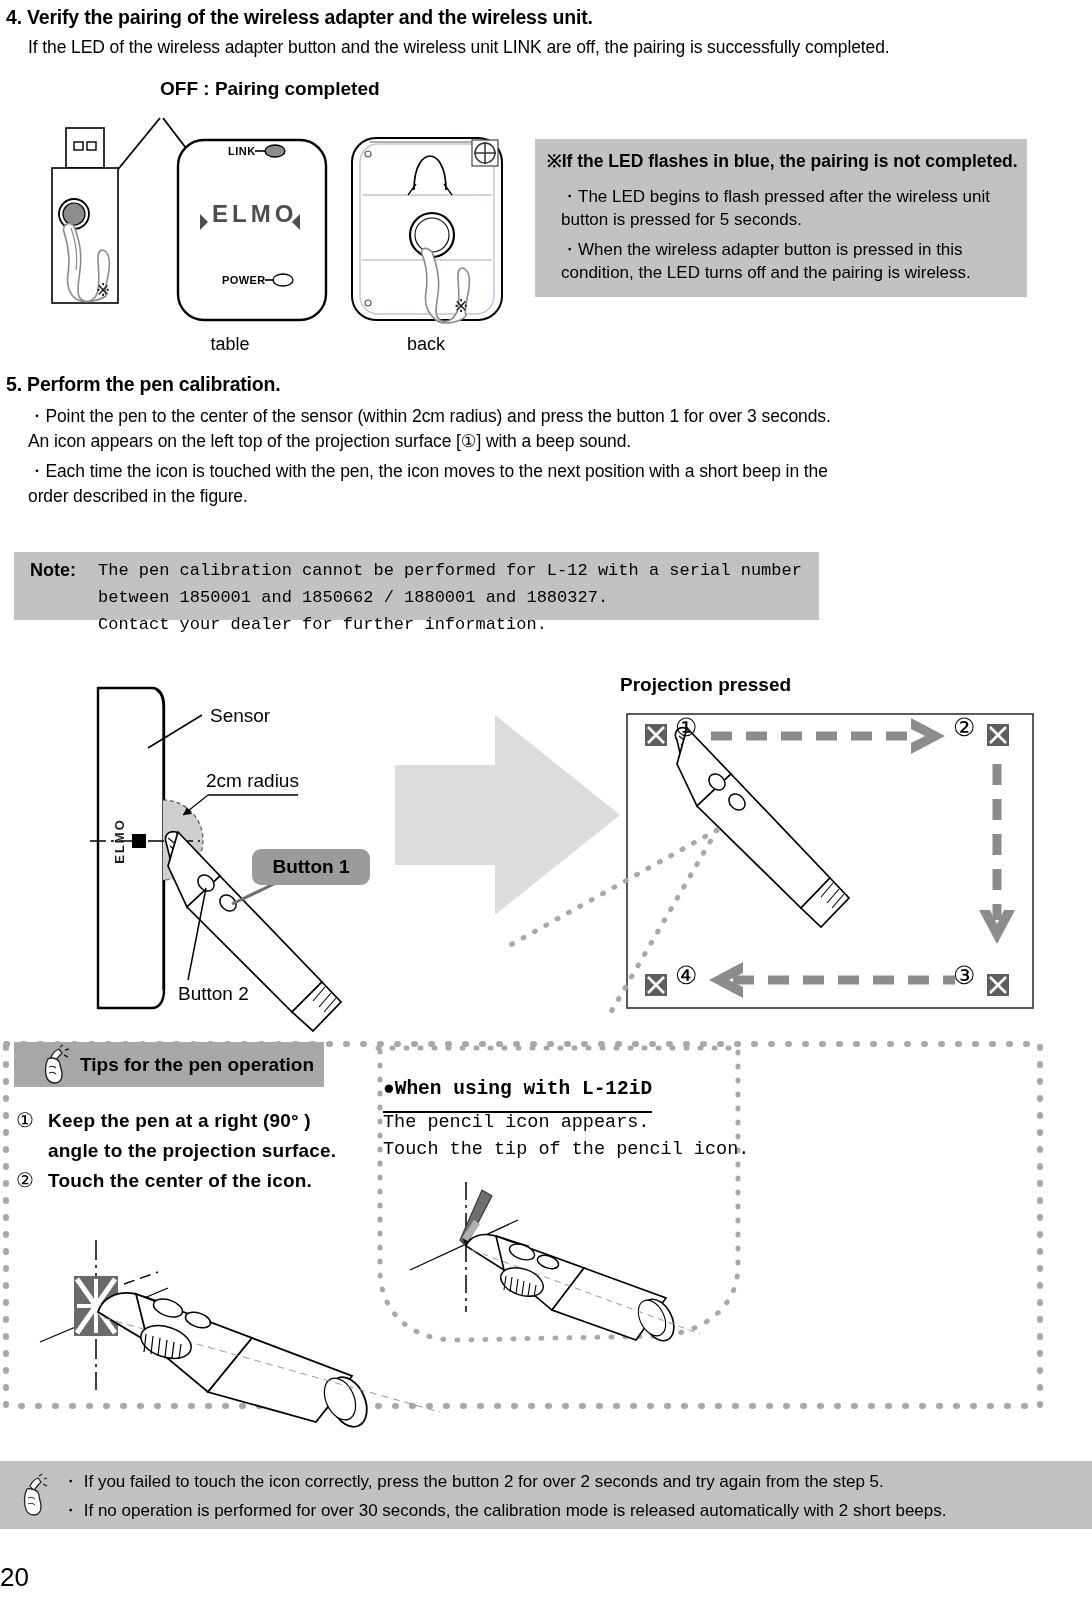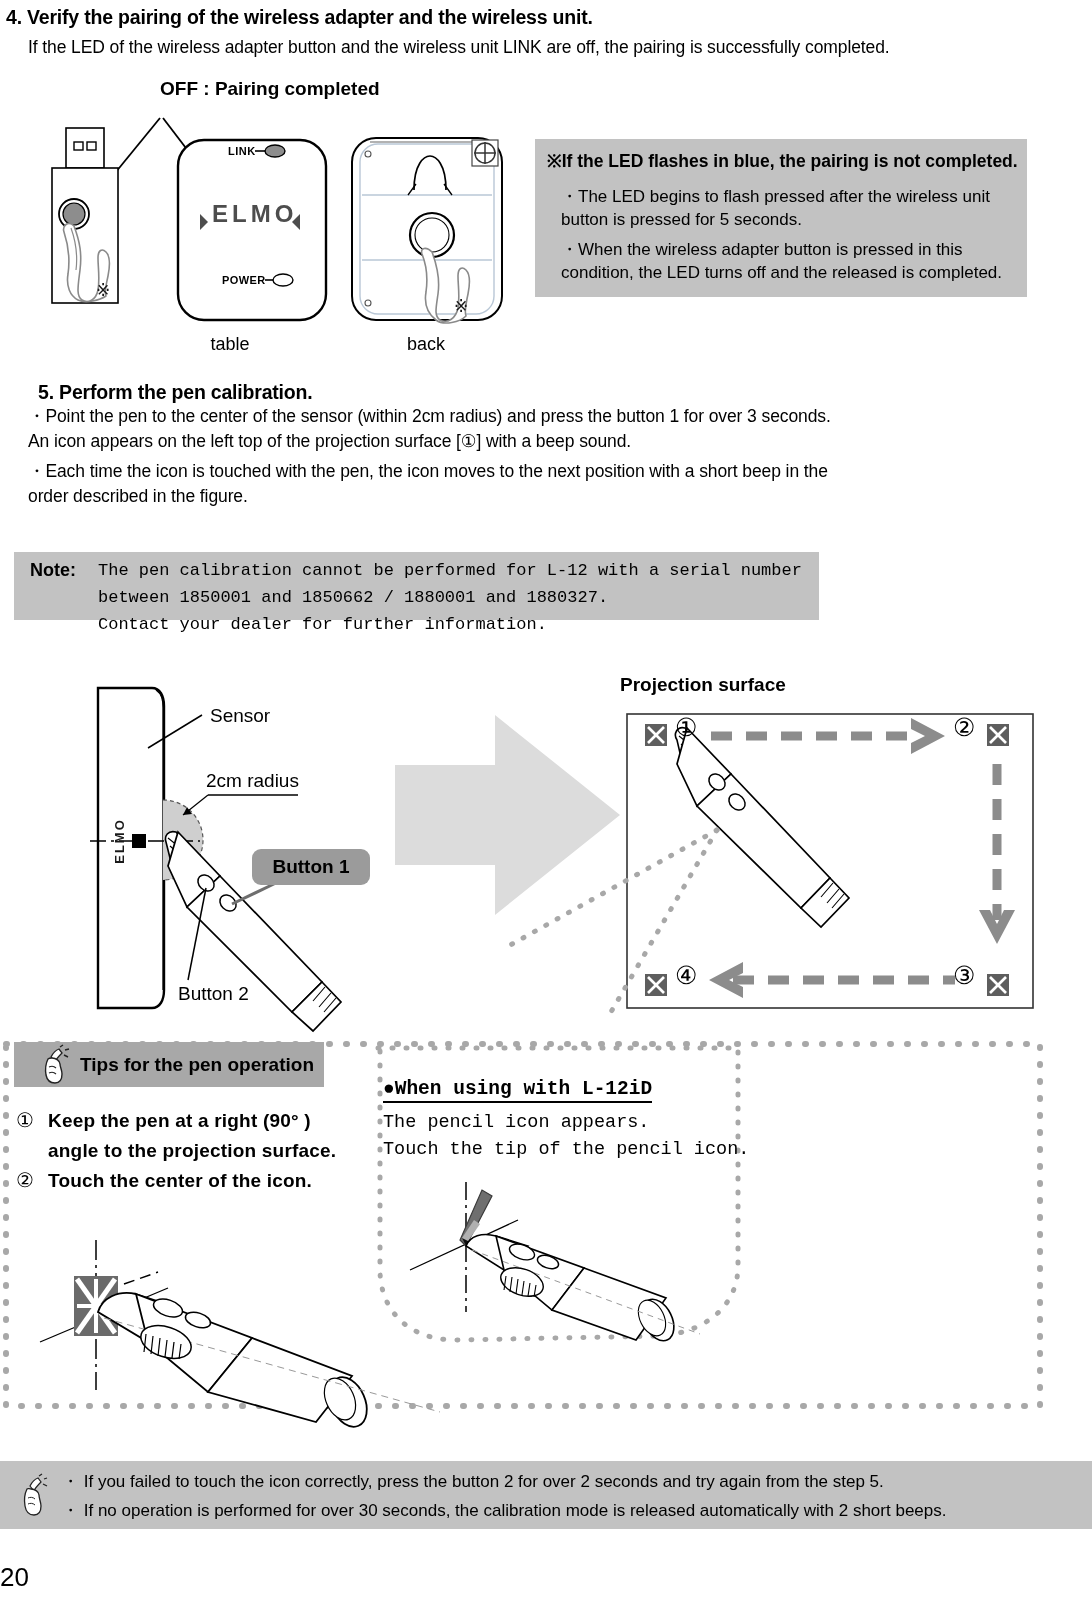--- a/index.html
+++ b/index.html
@@ -86,21 +86,21 @@
   }
 
   
   .l12-title {
     position: absolute;
     font-family: "Liberation Mono", "DejaVu Sans Mono", monospace;
     font-size: 19.5px;
     font-weight: bold;
     white-space: pre;
     border-bottom: 2.5px solid #000;
-    padding-bottom: 1px;
+    padding-bottom: 11px;
   }
   .l12-line {
     position: absolute;
     font-family: "Liberation Mono", "DejaVu Sans Mono", monospace;
     font-size: 18.5px;
     white-space: pre;
   }
 
   
   .footer-box {
@@ -209,24 +209,24 @@
              C388 178 386 164 382 154 C380 148 386 146 392 152 Z" fill="#ffffff" stroke="#8a8a8a" stroke-width="1.6" stroke-linejoin="round"></path>
     <text x="414" y="212" font-family="'DejaVu Sans', sans-serif" font-size="17" fill="#1a1a1a">※</text>
     <text x="386" y="250" text-anchor="middle" font-family="'Liberation Sans', sans-serif" font-size="18">back</text>
   </svg>
 
   <div class="gray-box" style="left:535px; top:139px; width:492px; height:158px;">
     <div style="position:absolute; left:12px; top:9px;" class="note-title">※If the LED flashes in blue, the pairing is not completed.</div>
     <div style="position:absolute; left:26px; top:46px; font-size:17px;">・The LED begins to flash pressed after the wireless unit</div>
     <div style="position:absolute; left:26px; top:71px; font-size:17px;">  button is pressed for 5 seconds.</div>
     <div style="position:absolute; left:26px; top:99px; font-size:17px;">・When the wireless adapter button is pressed in this</div>
-    <div style="position:absolute; left:26px; top:124px; font-size:17px;">  condition, the LED turns off and the released is completed.</div>
+    <div style="position:absolute; left:26px; top:124px; font-size:17px;">  condition, the LED turns off and the pairing is wireless.</div>
   </div>
 
-  <div class="abs h-step" style="left:6px; top:381px;margin-left:32px;">5. Perform the pen calibration.</div>
+  <div class="abs h-step" style="left:6px; top:373px;">5. Perform the pen calibration.</div>
 
   <div class="abs body-txt" style="left:28px; top:404px;">・Point the pen to the center of the sensor (within 2cm radius) and press the button 1 for over 3 seconds.</div>
   <div class="abs body-txt" style="left:28px; top:431px;"> An icon appears on the left top of the projection surface [①] with a beep sound.</div>
   <div class="abs body-txt" style="left:28px; top:459px;">・Each time the icon is touched with the pen, the icon moves to the next position with a short beep in the</div>
   <div class="abs body-txt" style="left:28px; top:486px;"> order described in the figure.</div>
 
   <div class="gray-box" style="left:14px; top:552px; width:805px; height:68px;">
     <div style="position:absolute; left:16px; top:8px; font-size:18px; font-weight:bold;
                 font-family:'Liberation Sans', sans-serif;">Note:</div>
     <div class="mono" style="position:absolute; left:84px; top:9px;">The pen calibration cannot be performed for L-12 with a serial number</div>
@@ -273,21 +273,21 @@
     <line x1="146" y1="228" x2="128" y2="320" stroke="#000" stroke-width="1.5"></line>
     <text x="118" y="340" font-family="'Liberation Sans', sans-serif" font-size="19">Button 2</text>
   </svg>
 
   <div class="badge-btn1" style="left:252px; top:849px; width:118px; height:36px;">Button 1</div>
 
   <svg class="abs" style="left:395px; top:690px;" width="230" height="250" viewBox="0 0 230 250">
     <path d="M0 75 L100 75 L100 25 L225 125 L100 225 L100 175 L0 175 Z" fill="#dcdcdc"></path>
   </svg>
 
-  <div class="proj-caption" style="left:620px; top:674px;">Projection surface</div>
+  <div class="proj-caption" style="left:620px; top:674px;">Projection pressed</div>
 
   <svg class="abs" style="left:625px; top:712px;" width="410" height="298" viewBox="0 0 410 298">
     <rect x="2" y="2" width="406" height="294" fill="#fff" stroke="#333" stroke-width="1.6"></rect>
 
     <g fill="#5e5e5e">
       <rect x="20" y="12" width="22" height="22"></rect>
       <rect x="362" y="12" width="22" height="22"></rect>
       <rect x="362" y="262" width="22" height="22"></rect>
       <rect x="20" y="262" width="22" height="22"></rect>
     </g>

